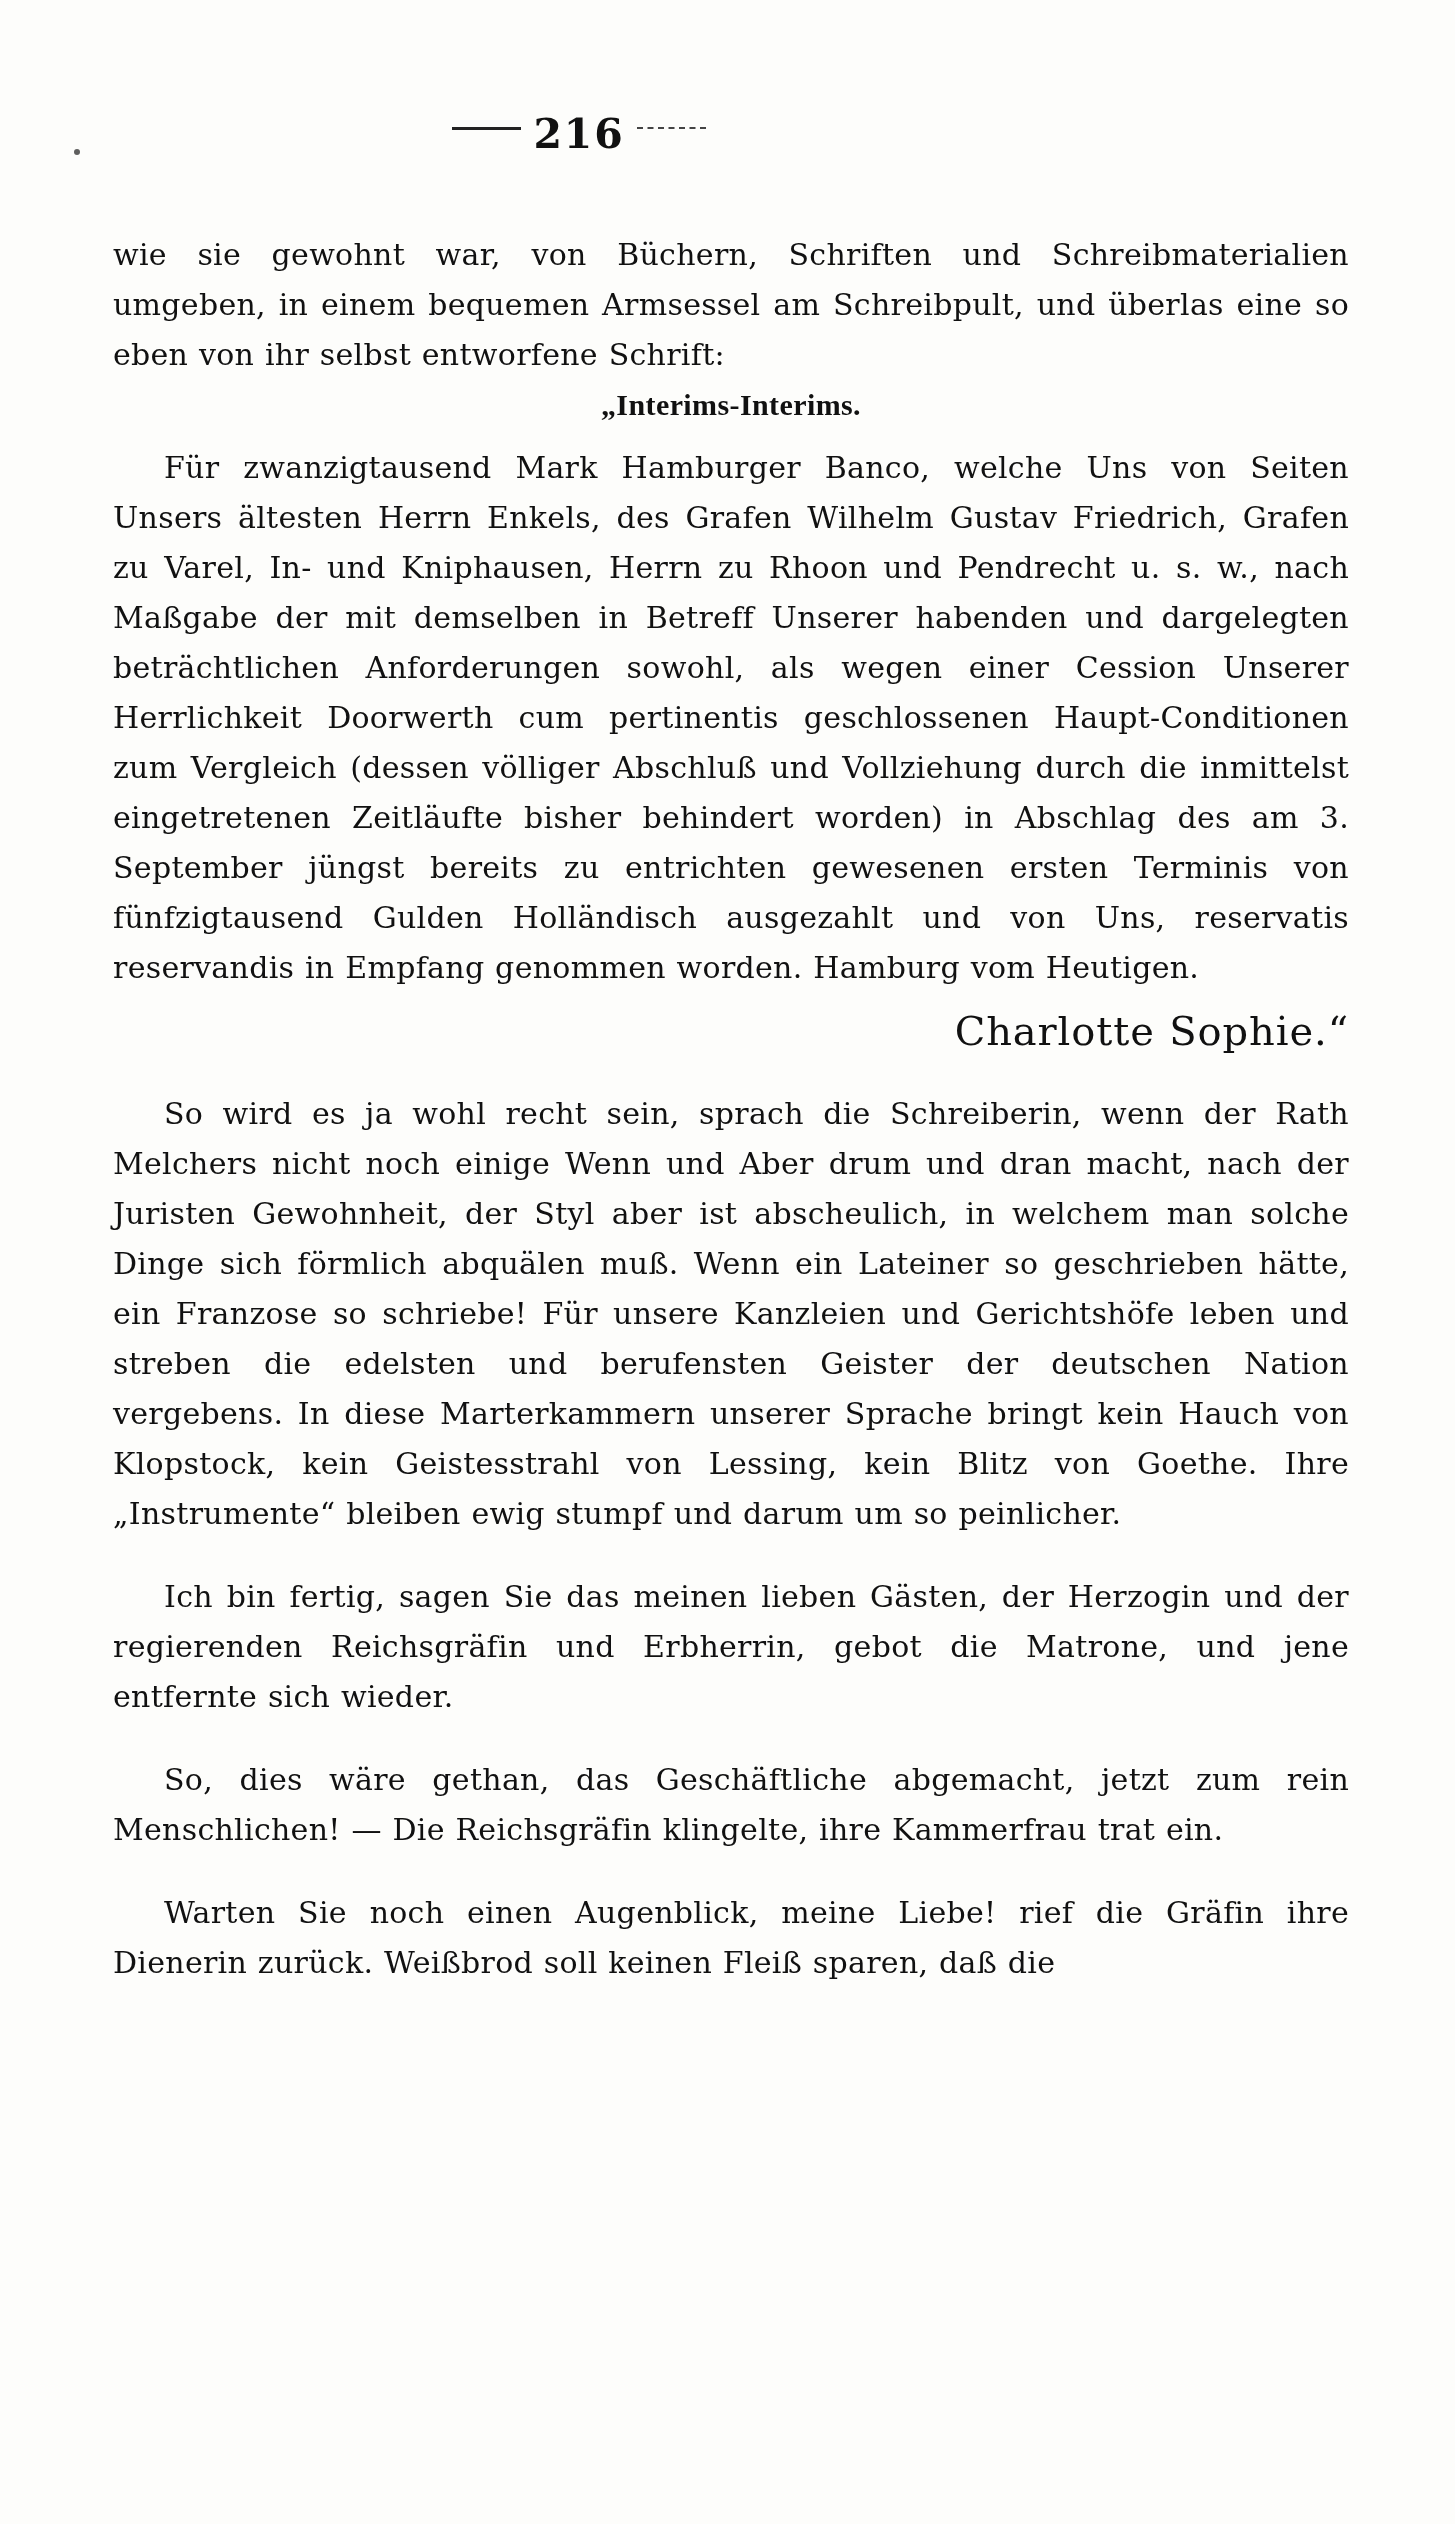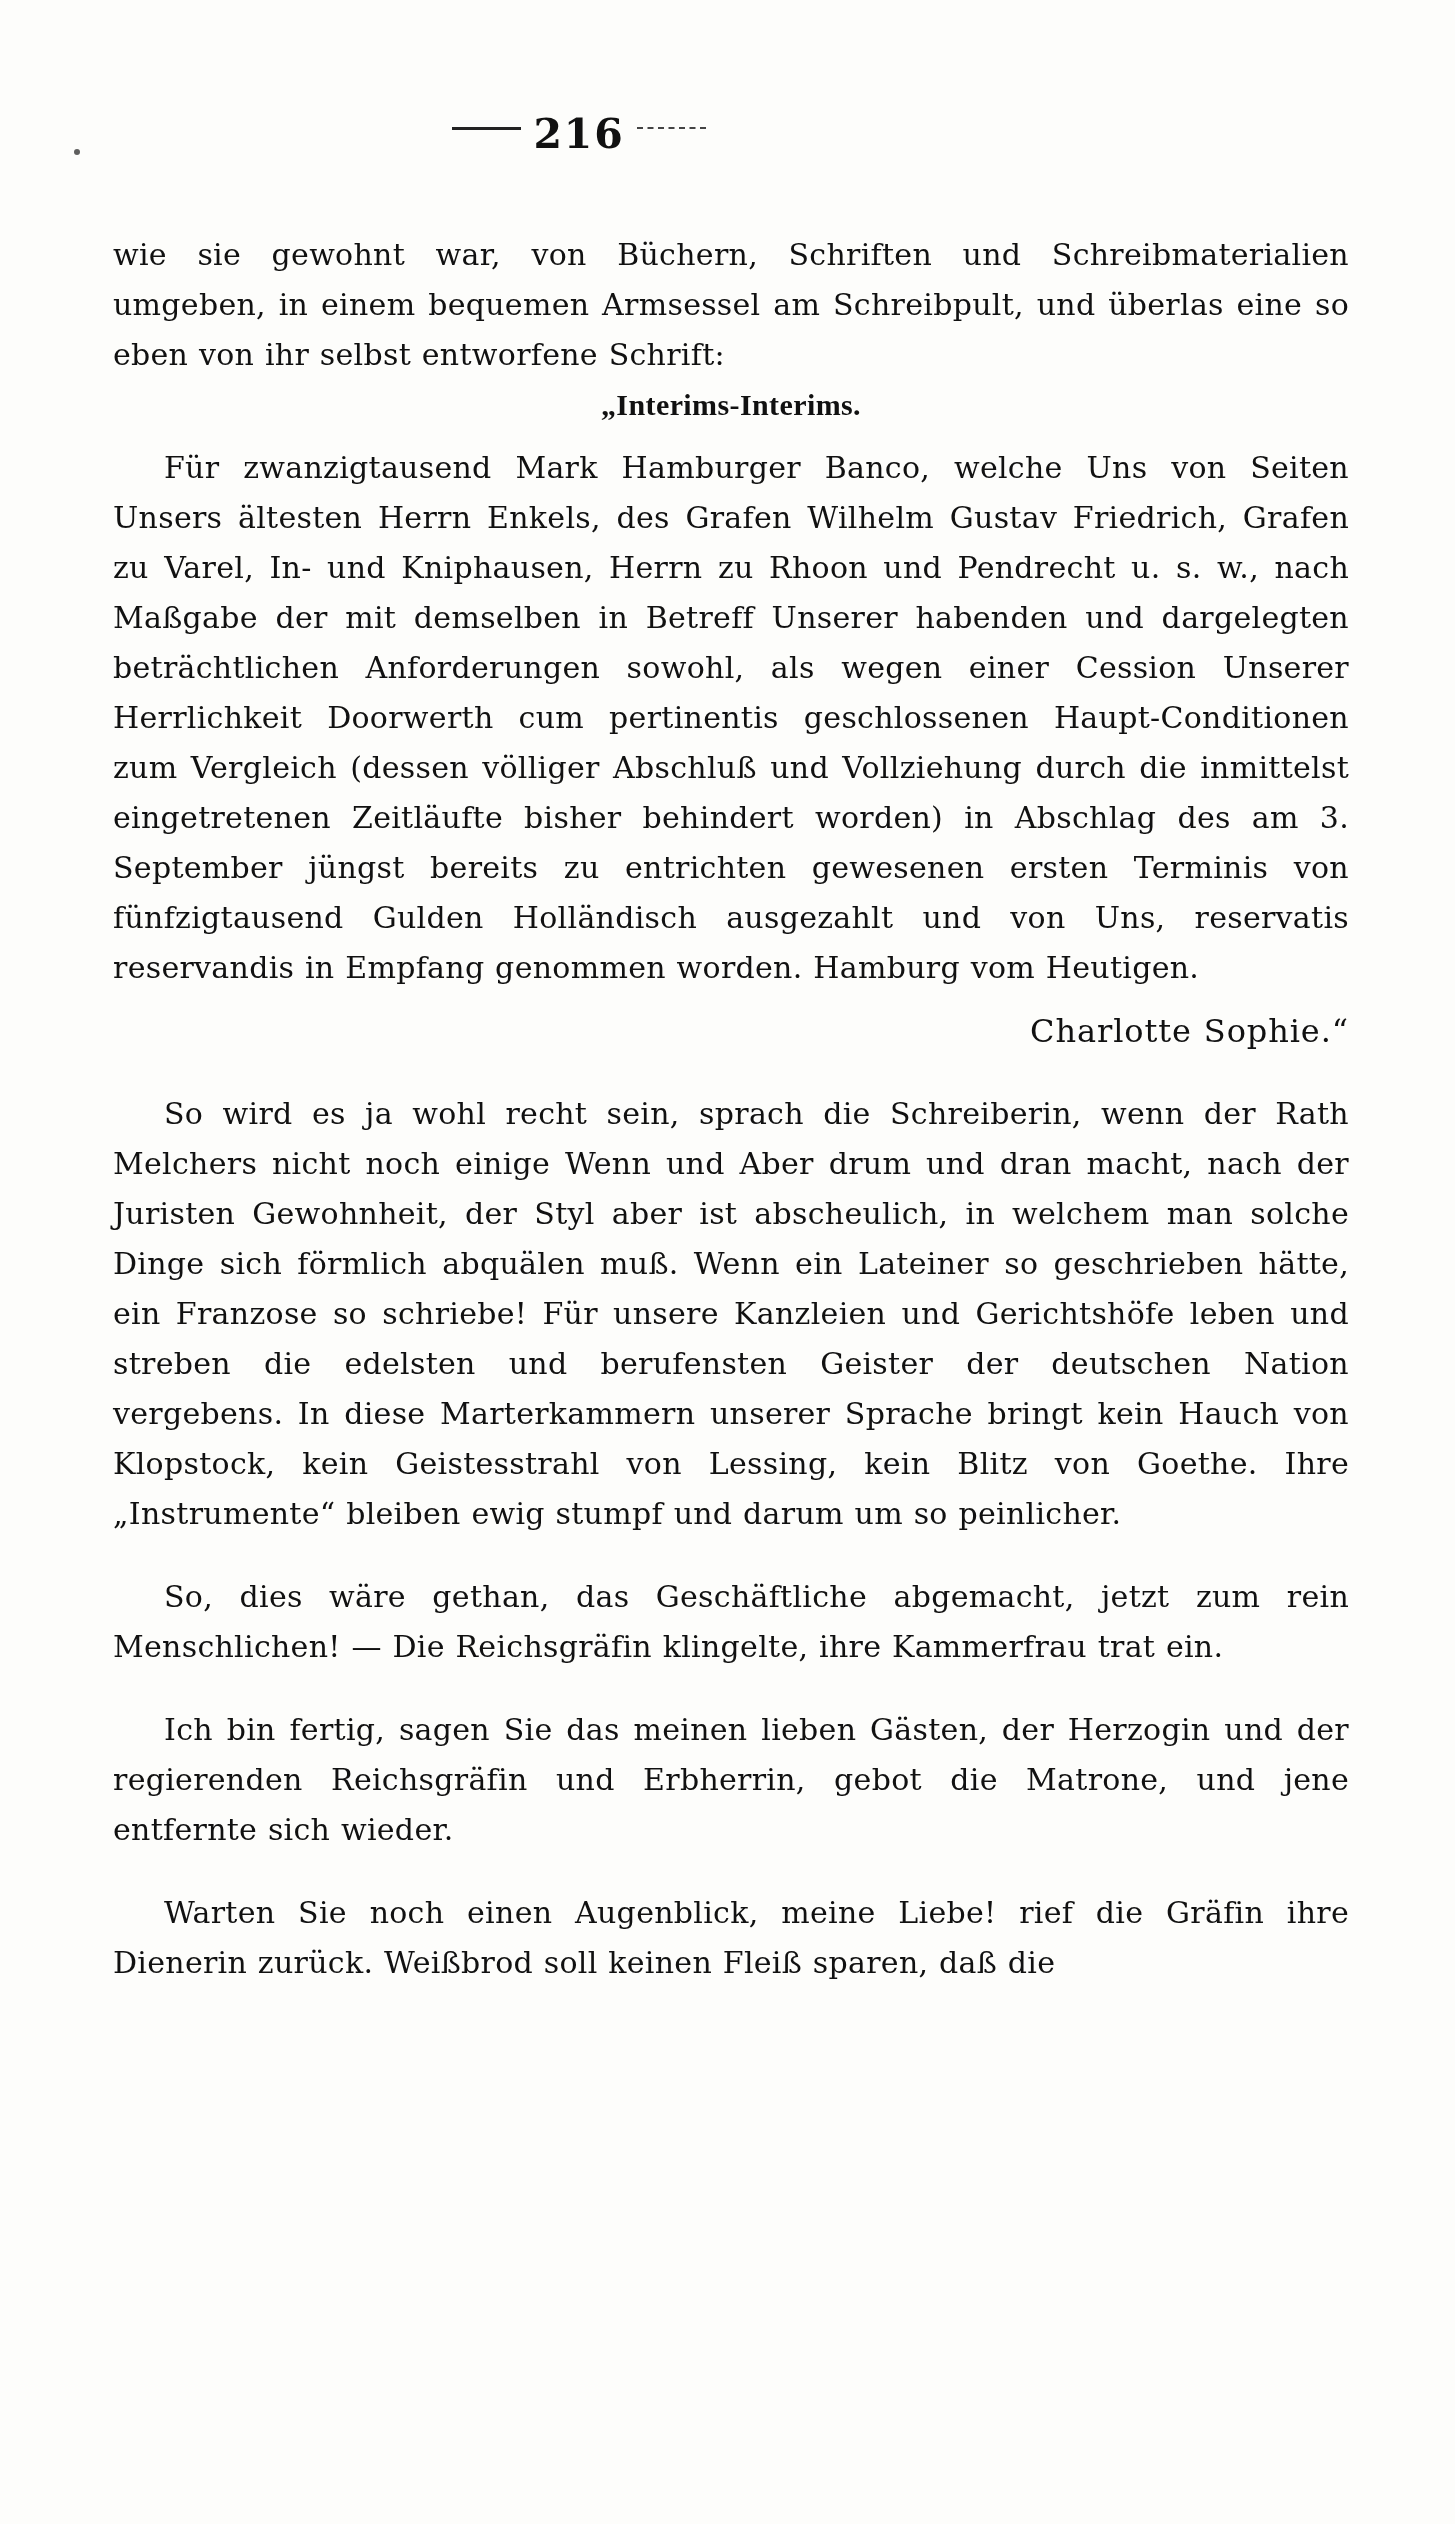--- a/index.html
+++ b/index.html
@@ -96,21 +96,21 @@
     text-align: right;
     text-indent: 0;
   }
   .quote-title {
     font-family: "Liberation Serif", serif;
     font-weight: bold;
     font-size: 30px;
     letter-spacing: 0.4px;
   }
   .sig {
-    font-size: 32px;
+    font-size: 40px;
     letter-spacing: 0.9px;
   }
 </style>
 </head>
 <body>
 
 <div class="page">
 
   <div class="speck"></div>
 
@@ -123,21 +123,21 @@
     <p class="fraktur">wie sie gewohnt war, von Büchern, Schriften und Schreibmaterialien umgeben, in einem bequemen Armsessel am Schreibpult, und überlas eine so eben von ihr selbst entworfene Schrift:</p>
 
     <p class="center quote-title">„Interims‑Interims.</p>
 
     <p class="fraktur indent">Für zwanzigtausend Mark Hamburger Banco, welche Uns von Seiten Unsers ältesten Herrn Enkels, des Grafen Wilhelm Gustav Friedrich, Grafen zu Varel, In‑ und Kniphausen, Herrn zu Rhoon und Pendrecht u. s. w., nach Maßgabe der mit demselben in Betreff Unserer habenden und dargelegten beträchtlichen Anforderungen sowohl, als wegen einer Cession Unserer Herrlichkeit Doorwerth cum pertinentis geschlossenen Haupt‑Conditionen zum Vergleich (dessen völliger Abschluß und Vollziehung durch die inmittelst eingetretenen Zeitläufte bisher behindert worden) in Abschlag des am 3. September jüngst bereits zu entrichten gewesenen ersten Terminis von fünfzigtausend Gulden Holländisch ausgezahlt und von Uns, reservatis reservandis in Empfang genommen worden. Hamburg vom Heutigen.</p>
 
     <p class="fraktur right sig">Charlotte Sophie.“</p>
 
     <p class="fraktur indent gap">So wird es ja wohl recht sein, sprach die Schreiberin, wenn der Rath Melchers nicht noch einige Wenn und Aber drum und dran macht, nach der Juristen Gewohnheit, der Styl aber ist abscheulich, in welchem man solche Dinge sich förmlich abquälen muß. Wenn ein Lateiner so geschrieben hätte, ein Franzose so schriebe! Für unsere Kanzleien und Gerichtshöfe leben und streben die edelsten und berufensten Geister der deutschen Nation vergebens. In diese Marterkammern unserer Sprache bringt kein Hauch von Klopstock, kein Geistesstrahl von Lessing, kein Blitz von Goethe. Ihre „Instrumente“ bleiben ewig stumpf und darum um so peinlicher.</p>
 
+    <p class="fraktur indent gap">Ich bin fertig, sagen Sie das meinen lieben Gästen, der Herzogin und der regierenden Reichsgräfin und Erbherrin, gebot die Matrone, und jene entfernte sich wieder.</p>
+
     <p class="fraktur indent gap">So, dies wäre gethan, das Geschäftliche abgemacht, jetzt zum rein Menschlichen! — Die Reichsgräfin klingelte, ihre Kammerfrau trat ein.</p>
-
-    <p class="fraktur indent gap">Ich bin fertig, sagen Sie das meinen lieben Gästen, der Herzogin und der regierenden Reichsgräfin und Erbherrin, gebot die Matrone, und jene entfernte sich wieder.</p>
 
     <p class="fraktur indent gap">Warten Sie noch einen Augenblick, meine Liebe! rief die Gräfin ihre Dienerin zurück. Weißbrod soll keinen Fleiß sparen, daß die</p>
 
   </div>
 </div>
 
 
 </body></html>

